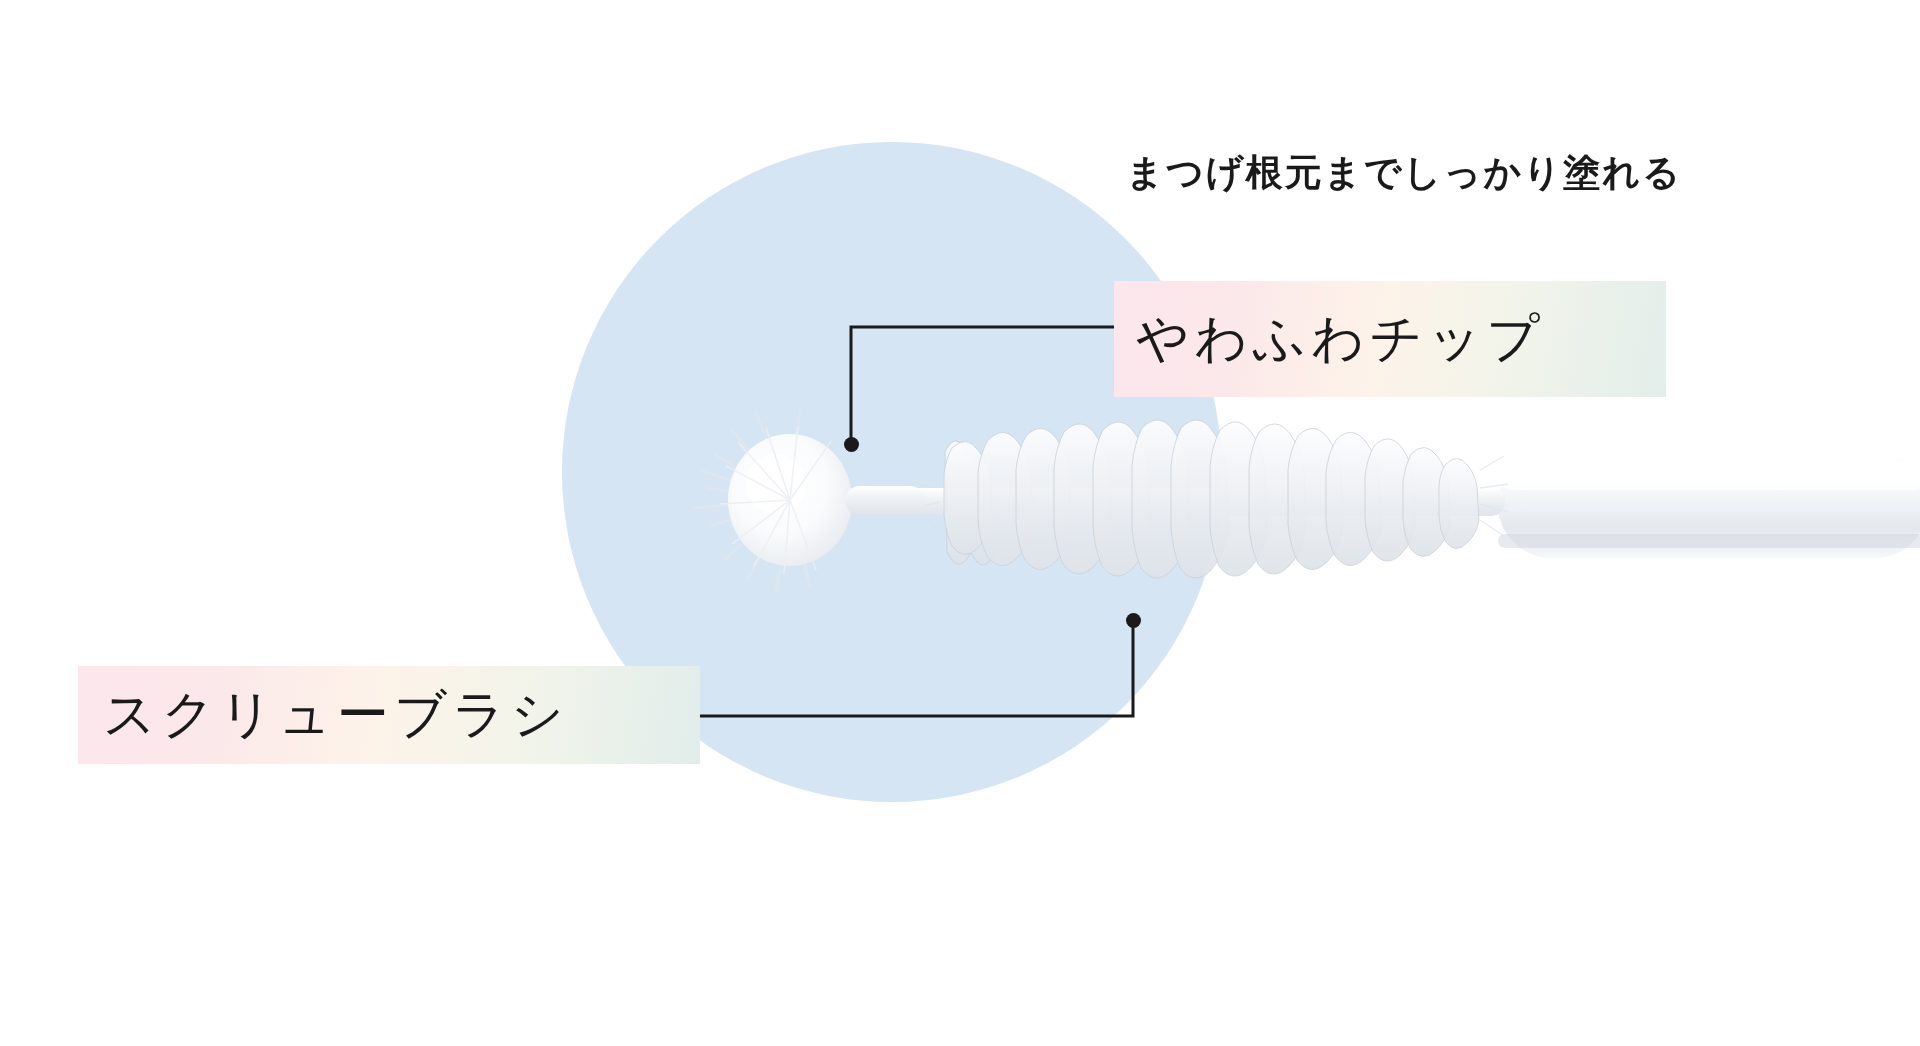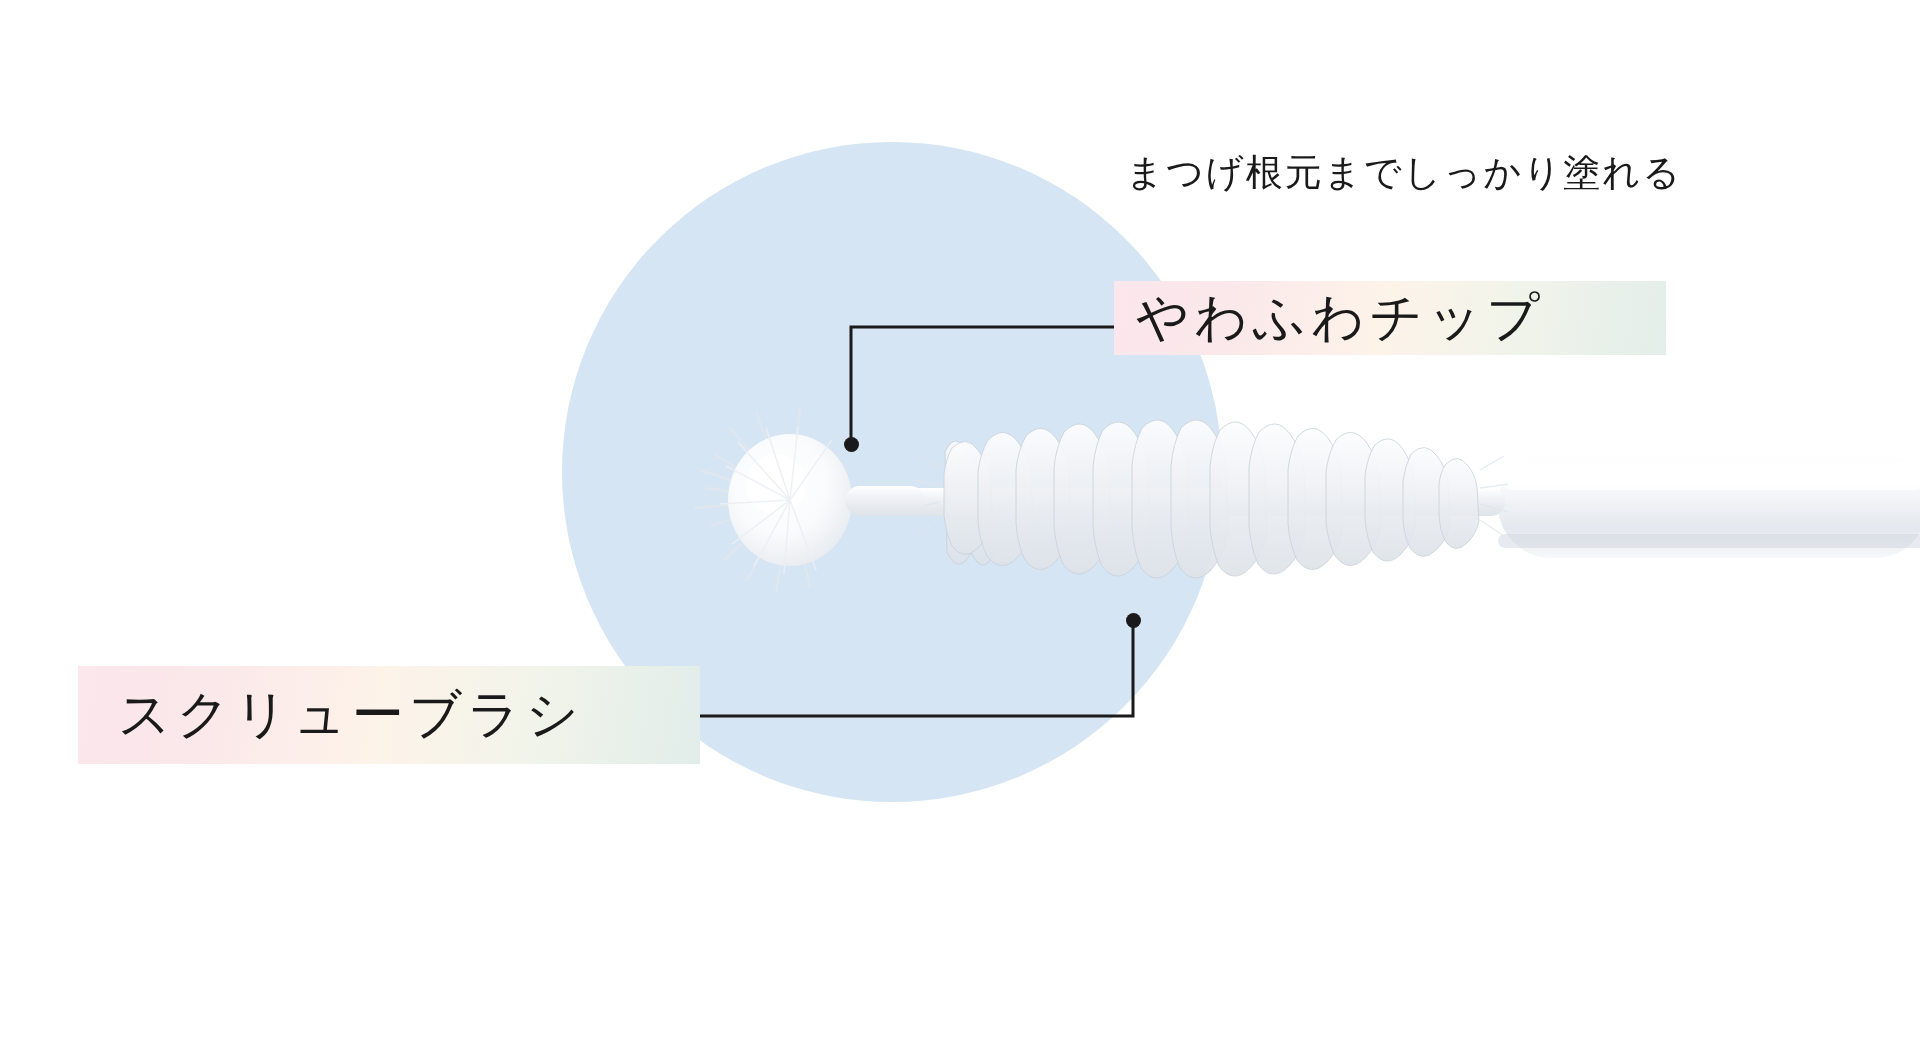--- a/index.html
+++ b/index.html
@@ -36,45 +36,45 @@
 
   
   .caption{
     position:absolute;
     color:#1a1a1a;
     font-size:37px;
     letter-spacing:.055em;
     white-space:nowrap;
     line-height:1;
   }
-  #caption-top{left:1126px;top:154px;}
+  #caption-top{left:1126px;top:154px;font-weight:bold;}
   #caption-bottom{left:88px;top:474px;}
 
   
   .label-chip{
     position:absolute;
     display:flex;
     align-items:center;
     box-sizing:border-box;
     white-space:nowrap;
     color:#1a1a1a;
     font-size:52px;
     letter-spacing:.10em;
     line-height:1;
   }
   #label-chip-tip{
     left:1114px;top:281px;
-    width:552px;height:74px;
+    width:552px;height:116px;
     padding-left:22px;
     background:linear-gradient(100deg,#fbe7ec 0%,#fbe8ea 22%,#fdf3e9 48%,#f2f4ea 70%,#e3eeea 100%);
   }
   #label-chip-brush{
     left:78px;top:666px;
     width:622px;height:98px;
-    padding-left:40px;
+    padding-left:25px;
     background:linear-gradient(100deg,#fbe7ec 0%,#fbe8ea 22%,#fdf3e9 48%,#f2f4ea 72%,#e1edea 100%);
   }
 </style>
 </head>
 <body>
 
 <div id="stage">
 
   <div class="blue-circle"></div>
 

